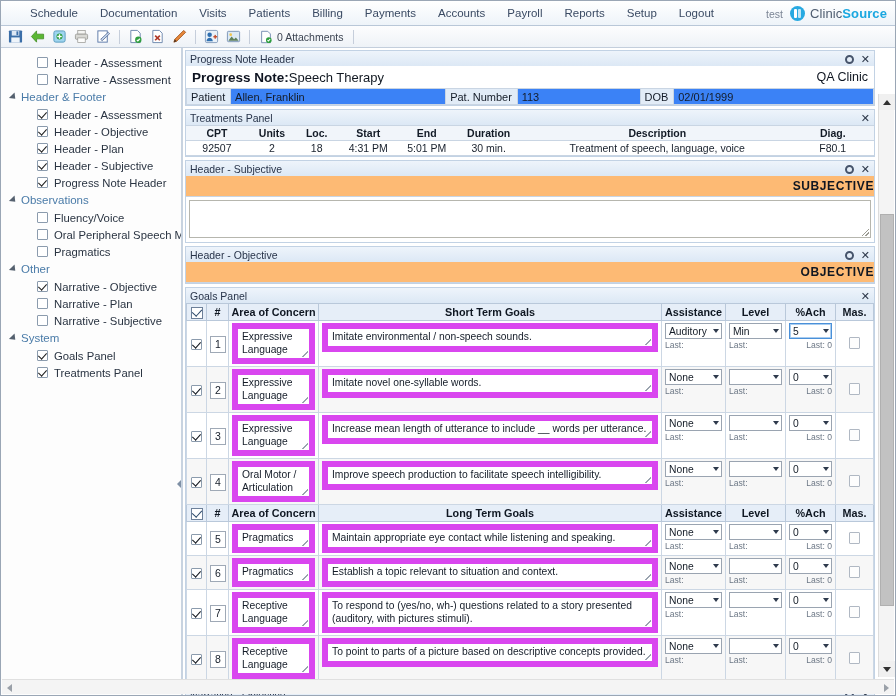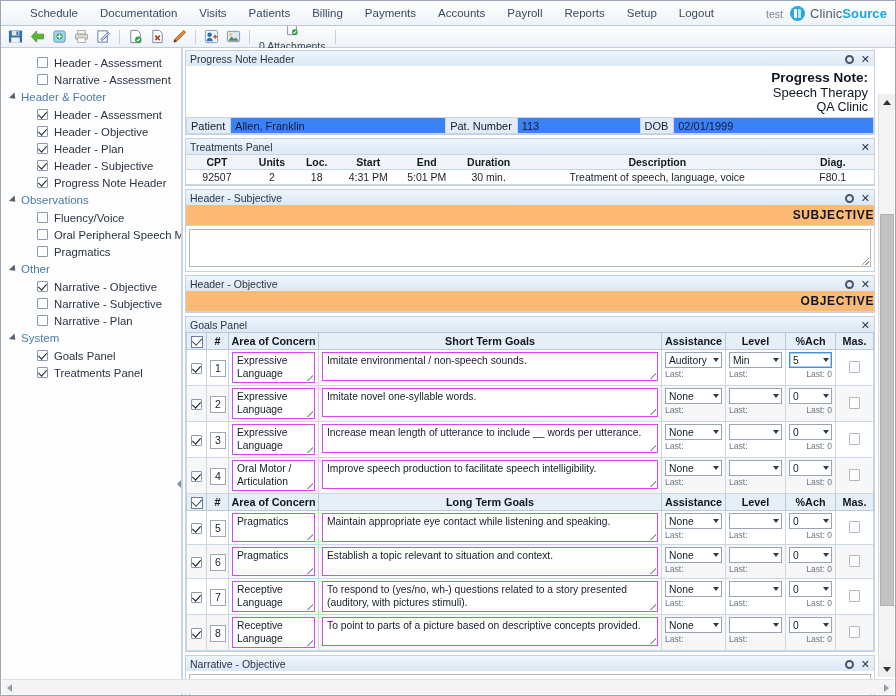--- a/index.html
+++ b/index.html
@@ -59,21 +59,21 @@
     display: flex; align-items: center; padding: 0 5px; gap: 3px;
   }
   .tb {
     width: 19px; height: 18px; display: flex;
     align-items: center; justify-content: center; cursor: pointer;
     border: 1px solid transparent; border-radius: 2px;
   }
   .tb-sep { width: 1px; height: 14px; background: #c6cedb; margin: 0 3px; }
   .tb-attach {
     display: flex; align-items: center; gap: 4px;
-    font-size: 10.5px; color: #3c4452; cursor: pointer; padding: 0 3px; flex-direction: column;
+    font-size: 10.5px; color: #3c4452; cursor: pointer; padding: 0 3px;
   }
 
   
   .body { flex: 1; display: flex; min-height: 0; position: relative; }
 
   
   .sidebar {
     width: 181px; min-width: 181px;
     background: #fdfdfd;
     border-right: 1px solid #c8d3e0;
@@ -158,23 +158,23 @@
     font-size: 11px; color: #2b3648; cursor: pointer;
     line-height: 10px; font-family: "Liberation Sans", sans-serif;
   }
 
   .sec-body {
     border: 1px solid #c2d2e4; border-top: none;
     background: #fff; padding: 0; margin-bottom: 3px;
   }
 
   
-  .pn-title { padding: 4px 6px 3px 6px; display: flex; align-items: flex-end; flex-direction: column; }
+  .pn-title { padding: 4px 6px 3px 6px; display: flex; align-items: flex-start; }
   .pn-title b { font-size: 13.5px; color: #0d1320; }
-  .pn-title span.sub { font-size: 13px; color: #111821; margin-left: 6px; }
+  .pn-title span.sub { font-size: 13px; color: #111821; }
   .pn-title .clinic {
     margin-left: auto; font-size: 12.5px; color: #0e1520;
   }
 
   table.grid { width: 100%; border-collapse: collapse; }
   table.grid td, table.grid th {
     border: 1px solid #c9d5e3; font-size: 11px; padding: 1px 4px;
     color: #141c28; height: 16px;
   }
   td.lbl { background: #e2ecf7; white-space: nowrap; width: 1%; }
@@ -256,21 +256,21 @@
     content: ""; position: absolute; left: 2px; top: -1px;
     width: 5px; height: 8px; border: solid #2c4a6b;
     border-width: 0 1.7px 1.7px 0; transform: rotate(42deg);
   }
   .numbox {
     width: 16px; height: 17px; border: 1px solid #9fa9b6; background: #fff;
     font-size: 10.5px; color: #141c28; text-align: center;
     line-height: 15px; display: inline-block;
   }
   .txtbox {
-    border: 1px solid #d946ef; background: #fff; min-height: 29px;
+    border: 6px solid #d946ef; background: #fff; min-height: 29px;
     font-size: 10.3px; color: #141c28; padding: 2px 3px 2px 4px;
     position: relative; line-height: 12.5px;
   }
   .txtbox::after {
     content: ""; position: absolute; right: 1px; bottom: 1px;
     width: 6px; height: 6px;
     background: linear-gradient(135deg, transparent 48%, #9aa3af 48%, #9aa3af 60%, transparent 60%);
   }
   .txtbox.two { min-height: 29px; }
   .sel {
@@ -491,25 +491,25 @@
       <div class="tree-group">
         <span class="tri"></span>
         <span class="tree-group-label">Other</span>
       </div>
       <div class="tree-item">
         <span class="cb on"></span>
         <span class="tree-item-label">Narrative - Objective</span>
       </div>
       <div class="tree-item">
         <span class="cb"></span>
+        <span class="tree-item-label">Narrative - Plan</span>
+      </div>
+      <div class="tree-item">
+        <span class="cb"></span>
         <span class="tree-item-label">Narrative - Subjective</span>
-      </div>
-      <div class="tree-item">
-        <span class="cb"></span>
-        <span class="tree-item-label">Narrative - Plan</span>
       </div>
 
       <div class="tree-group">
         <span class="tri"></span>
         <span class="tree-group-label">System</span>
       </div>
       <div class="tree-item">
         <span class="cb on"></span>
         <span class="tree-item-label">Goals Panel</span>
       </div>

